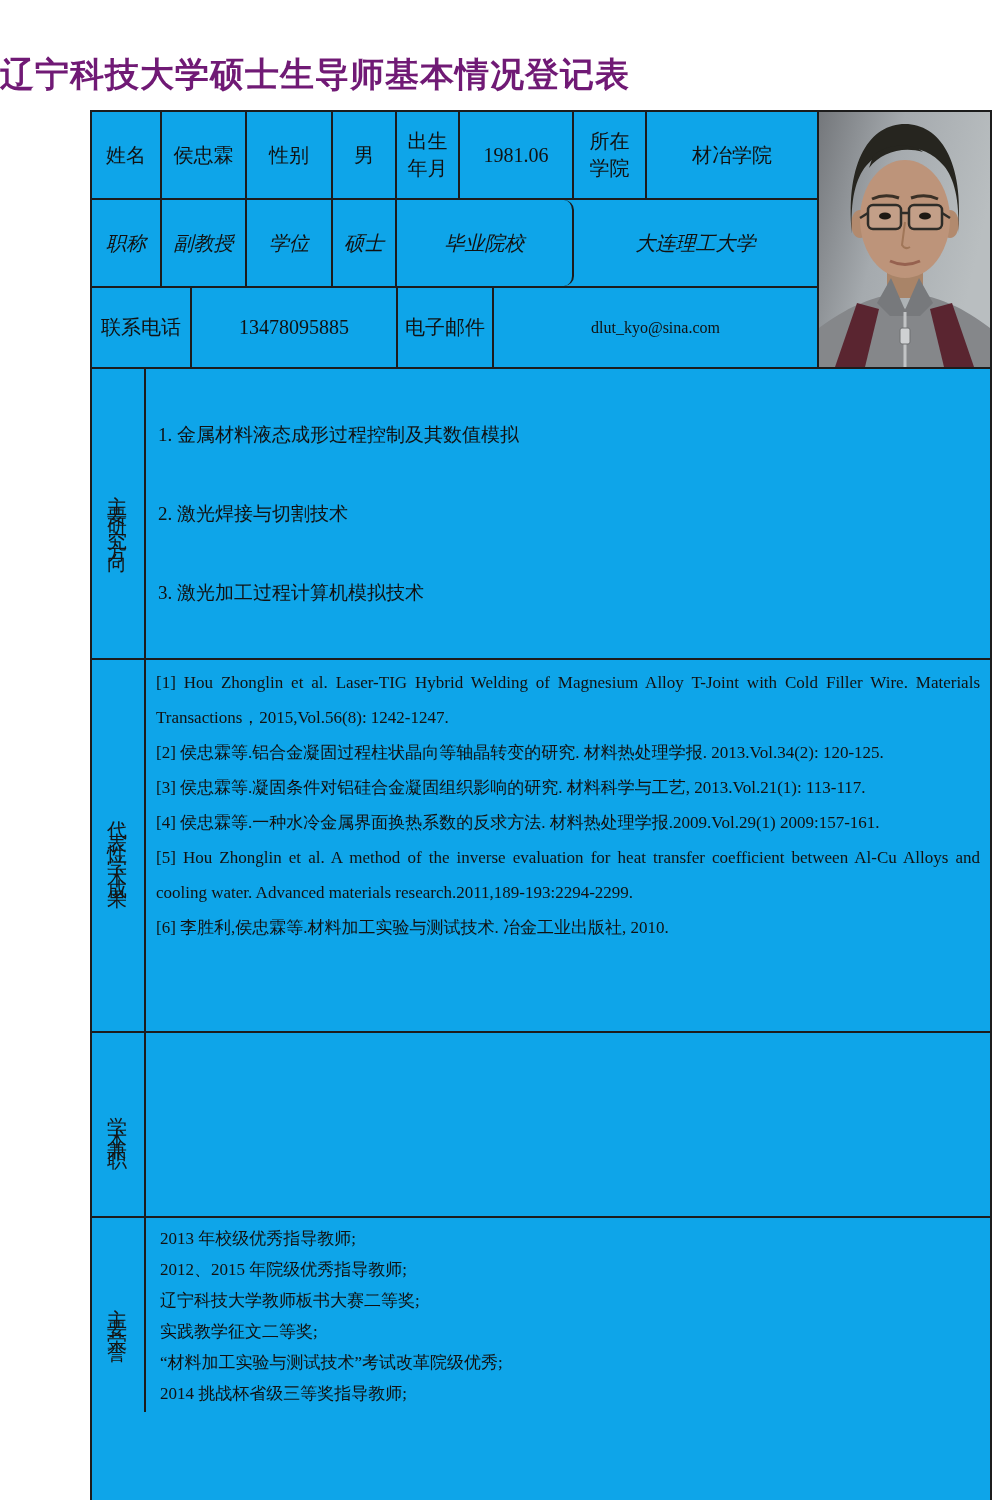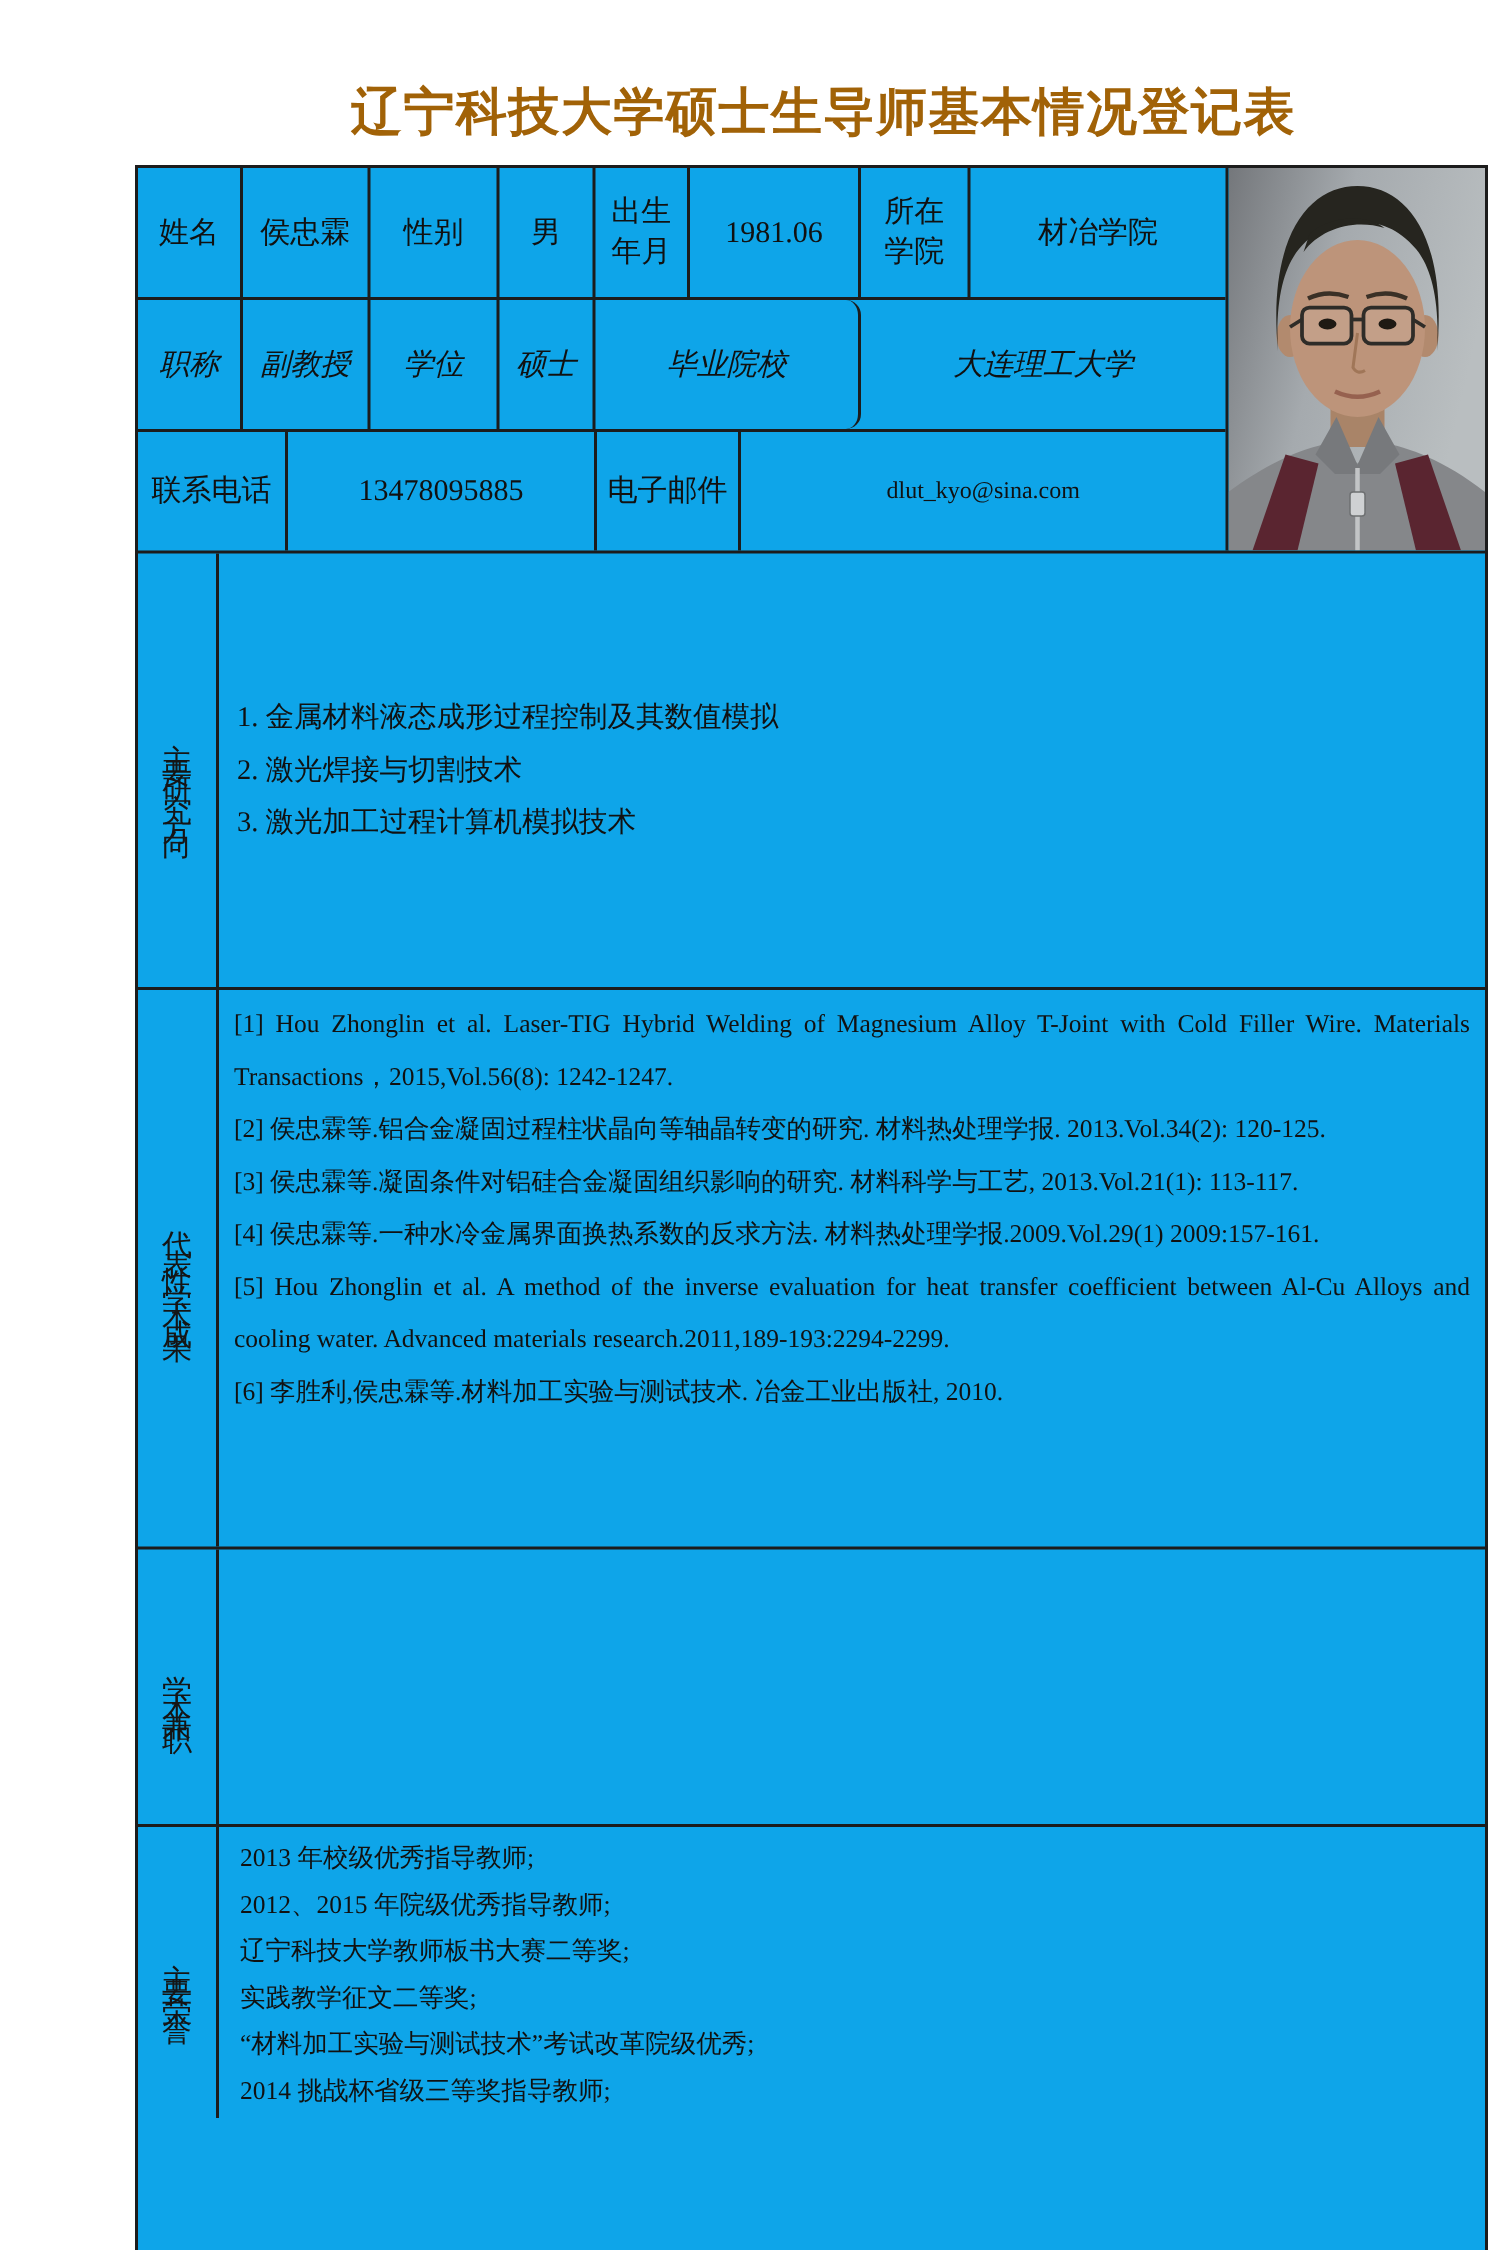--- a/index.html
+++ b/index.html
@@ -6,23 +6,23 @@
   .page{
     position:relative;
     width:1000px;height:1500px;
     background:#ffffff;
     font-family:"Liberation Serif","DejaVu Serif",serif;
     color:#111;
     overflow:hidden;
   }
   .doc-title{
     position:absolute;top:52px;left:0;width:864px;
-    text-align:right;
+    text-align:left;
     font-size:34px;font-weight:700;letter-spacing:1px;
-    color:#a16207;
+    color:#701a75;
   }
   .form-table{
     position:absolute;left:46px;top:110px;
     width:902px;height:1396px;
     border:2px solid #1c1c1c;
     box-sizing:border-box;
     background:#0ea5e9;
     margin-left:44px;
   }
   .cell{
@@ -52,21 +52,21 @@
   .section{display:flex;box-sizing:border-box;}
   .sec-label{
     width:54px;box-sizing:border-box;border-right:2px solid #1c1c1c;
     display:flex;align-items:center;justify-content:center;
   }
   .sec-label span{
     writing-mode:vertical-rl;text-orientation:upright;
     letter-spacing:0.58em;
     font-size:20px;color:#151515;
   }
-  .sec-content{flex:1;box-sizing:border-box;overflow:hidden;}
+  .sec-content{flex:1;box-sizing:border-box;overflow:hidden;gap:44px;}
   .sec-research{height:291px;border-bottom:2px solid #1c1c1c;}
   .sec-pubs{height:373px;border-bottom:2px solid #1c1c1c;}
   .sec-parttime{height:185px;border-bottom:2px solid #1c1c1c;}
   .sec-honors{flex:1;height:194px;}
   .research-content{
     display:flex;flex-direction:column;justify-content:center;
     padding-left:12px;font-size:19px;line-height:35px;
   }
   .pubs-content{padding:5px 10px 0 10px;font-size:17px;line-height:35px;}
   .pubs-content p{margin:0;text-align:justify;}

